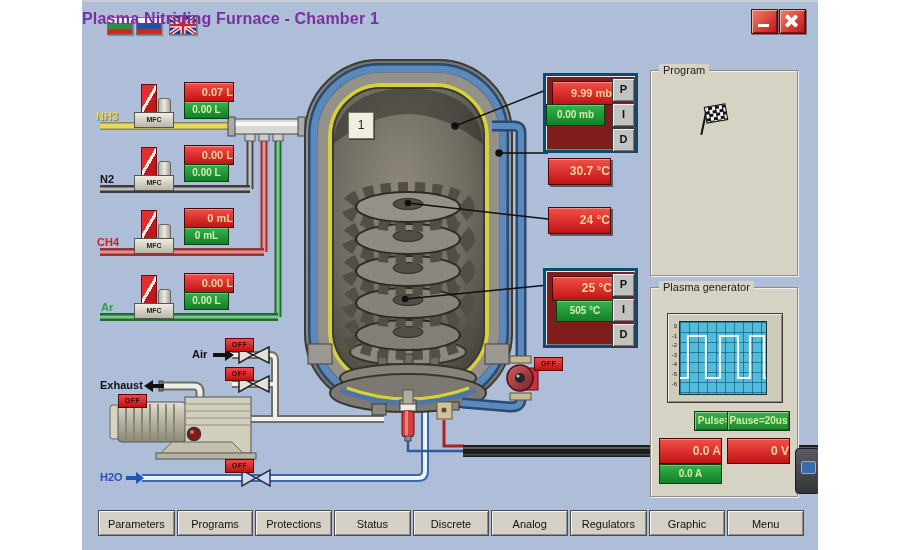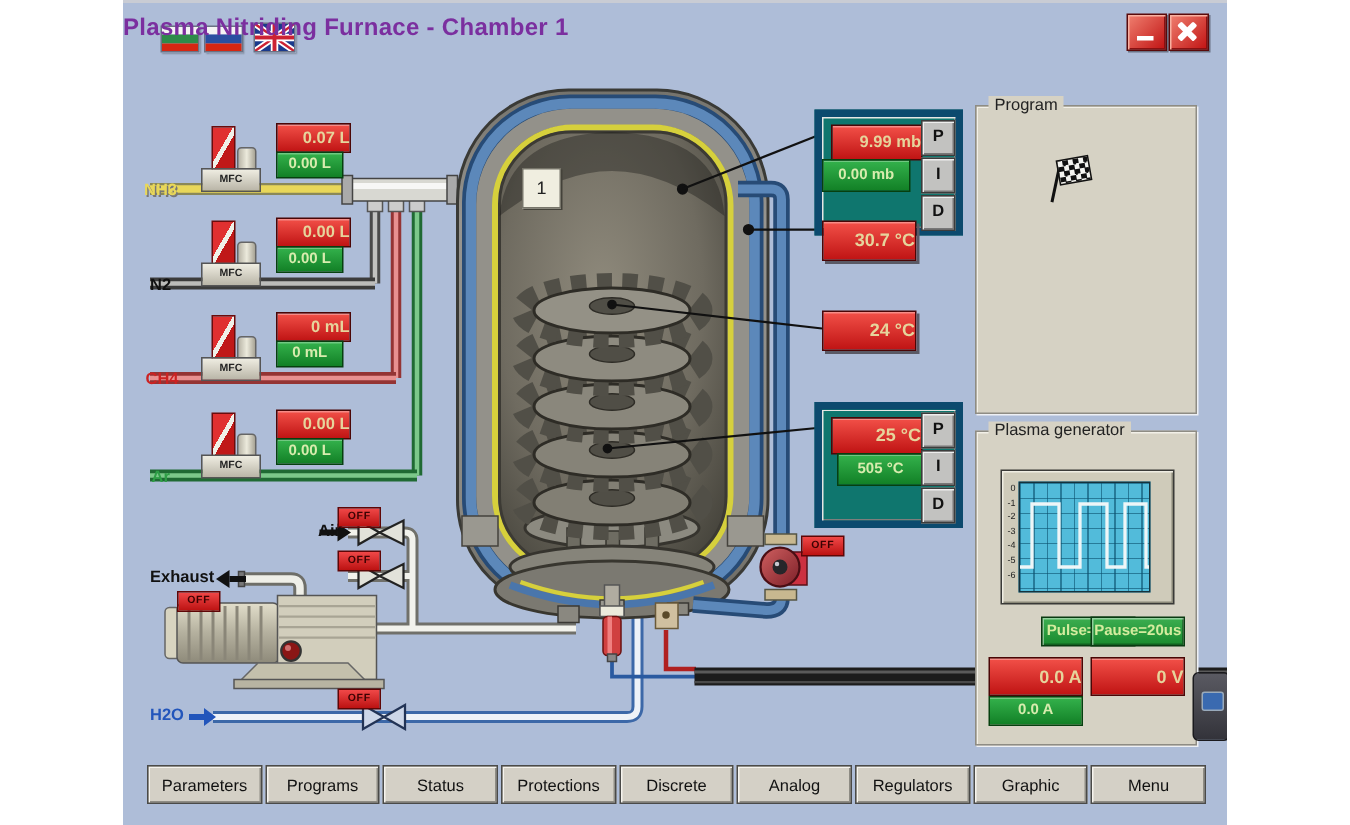--- a/index.html
+++ b/index.html
@@ -9,30 +9,30 @@
   .title{left:0;top:8px;width:100%;text-align:left;color:#7b2f9f;font-weight:bold;font-size:16px;letter-spacing:.2px;}
   
   .flag{width:24px;height:16px;border:1px solid #6a7284;box-shadow:1px 1px 1px rgba(0,0,0,.25);}
   .flag .s{position:absolute;left:0;width:100%;height:33.4%;}
   
   .winbtn{width:25px;height:23px;background:linear-gradient(135deg,#f08070,#c01212);border:1px solid #5a0a0a;box-shadow:inset 1px 1px 0 #f8b0a0,inset -1px -1px 0 #8a1010,1px 1px 0 #6a7284;}
   .winbtn .bar{position:absolute;left:6px;top:14px;width:11px;height:3px;background:#fff;}
   .winbtn .x1,.winbtn .x2{position:absolute;left:4px;top:9px;width:15px;height:4px;background:#fff;border-radius:1px;}
   .winbtn .x1{transform:rotate(45deg);} .winbtn .x2{transform:rotate(-45deg);}
   
-  .gaslbl{font-size:11px;font-weight:bold;margin-top:11px;}
+  .gaslbl{font-size:11px;font-weight:bold;}
   
   .mfc{width:38px;height:46px;}
   .mfc .valve{position:absolute;left:7px;top:0;width:14px;height:28px;background:linear-gradient(120deg,#e03030 44%,#f0f0e8 44%,#f0f0e8 56%,#c01818 56%);border:1px solid #6a0c0c;}
   .mfc .cyl{position:absolute;left:24px;top:14px;width:11px;height:14px;background:linear-gradient(90deg,#b8b4a6,#eceadc,#a8a496);border:1px solid #666;border-radius:3px 3px 0 0;}
   .mfc .body{position:absolute;left:0;top:28px;width:38px;height:14px;background:linear-gradient(#efede2,#b9b5a7);border:1px solid #555;font-size:7px;font-weight:bold;text-align:center;line-height:14px;color:#222;}
   
   .disp-red{background:linear-gradient(#f25048,#c01414);border:1px solid #4a0606;box-shadow:inset 0 1px 0 rgba(255,255,255,.35);color:#e6d49c;font-weight:bold;font-size:11px;text-align:right;}
   .disp-green{background:linear-gradient(#34b24c,#128026);border:1px solid #06400f;box-shadow:inset 0 1px 0 rgba(255,255,255,.3);color:#d8ecae;font-weight:bold;font-size:10px;text-align:center;}
-  .frame{background:#0f766e;border:5px solid #0c4a6e;box-shadow:inset 1px 1px 0 #e6e6e4,inset -1px -1px 0 #7e7e7c;}
+  .frame{background:#7f1d1d;border:3px solid #0c4a6e;box-shadow:inset 1px 1px 0 #e6e6e4,inset -1px -1px 0 #7e7e7c;}
   .pid{width:21px;}
   .pidbtn{position:relative;width:21px;height:22px;background:#c2c2c0;border:1px solid #3c3c3c;box-shadow:inset 1px 1px 0 #eee,inset -1px -1px 0 #777;font-size:11px;font-weight:bold;color:#111;text-align:center;line-height:21px;margin-top:1px;}
   .off-tag{width:27px;height:12px;background:linear-gradient(#f04848,#bc1212);border:1px solid #5e0606;color:#3c0202;font-size:7px;font-weight:bold;text-align:center;line-height:11px;letter-spacing:.5px;}
   .io-lbl{font-size:11px;font-weight:bold;color:#111;}
   
   .panel{background:#d6d2c4;border:1px solid #8e8c84;box-shadow:inset 1px 1px 0 #f2f0e8,1px 1px 0 #eef0f4;}
   .panel-lbl{position:absolute;top:-7px;left:8px;background:#d6d2c4;padding:0 4px;font-size:11px;color:#222;}
   .checker{width:20px;height:15px;background:repeating-conic-gradient(#111 0 25%,#f4f4f0 0 50%) 0 0/7px 7px;border:1px solid #111;transform:rotate(-10deg);}
   .pole{width:2px;height:26px;background:#111;transform:rotate(12deg);}
   .scope-bezel{background:#cfcbba;border:1px solid #3a3a38;box-shadow:inset 1px 1px 0 #efede2,inset -1px -1px 0 #8a8878;}
@@ -343,40 +343,40 @@
   <div class="abs frame" style="left:461px;top:71px;width:89px;height:74px;">
     <div class="abs disp-red" style="left:6px;top:5px;width:59px;height:22px;line-height:22px;">9.99 mb</div>
     <div class="abs disp-green" style="left:0;top:28px;width:57px;height:20px;line-height:20px;">0.00 mb</div>
     <div class="abs pid" style="left:66px;top:1px;">
       <div class="pidbtn">P</div>
       <div class="pidbtn">I</div>
       <div class="pidbtn">D</div>
     </div>
   </div>
 
-  <div class="abs disp-red" style="left:466px;top:145px;width:61px;height:25px;line-height:25px;font-size:12px;box-shadow:2px 2px 0 #5a5a66,inset 0 1px 0 rgba(255,255,255,.35);">30.7 °C</div>
+  <div class="abs disp-red" style="left:466px;top:156px;width:61px;height:25px;line-height:25px;font-size:12px;box-shadow:2px 2px 0 #5a5a66,inset 0 1px 0 rgba(255,255,255,.35);">30.7 °C</div>
   <div class="abs disp-red" style="left:466px;top:205px;width:61px;height:25px;line-height:25px;font-size:12px;box-shadow:2px 2px 0 #5a5a66,inset 0 1px 0 rgba(255,255,255,.35);">24 °C</div>
 
   <div class="abs frame" style="left:461px;top:266px;width:89px;height:74px;">
     <div class="abs disp-red" style="left:6px;top:5px;width:59px;height:23px;line-height:23px;font-size:12px;">25 °C</div>
     <div class="abs disp-green" style="left:10px;top:29px;width:56px;height:20px;line-height:20px;">505 °C</div>
     <div class="abs pid" style="left:66px;top:1px;">
       <div class="pidbtn">P</div>
       <div class="pidbtn">I</div>
       <div class="pidbtn">D</div>
     </div>
   </div>
 
   <div class="abs off-tag" style="left:143px;top:336px;">OFF</div>
   <div class="abs off-tag" style="left:143px;top:365px;">OFF</div>
   <div class="abs off-tag" style="left:36px;top:392px;">OFF</div>
   <div class="abs off-tag" style="left:143px;top:457px;">OFF</div>
   <div class="abs off-tag" style="left:452px;top:355px;">OFF</div>
 
-  <div class="abs io-lbl" style="left:110px;top:346px;margin-left:20px;">Air</div>
+  <div class="abs io-lbl" style="left:110px;top:346px;">Air</div>
   <div class="abs io-lbl" style="left:18px;top:377px;">Exhaust</div>
   <div class="abs io-lbl" style="left:18px;top:469px;color:#2255bb;">H2O</div>
 
   <div class="abs panel" style="left:568px;top:68px;width:146px;height:204px;">
     <span class="panel-lbl">Program</span>
     <div class="abs" style="left:48px;top:32px;width:30px;height:34px;">
       <div class="abs pole" style="left:4px;top:6px;"></div>
       <div class="abs checker" style="left:6px;top:2px;"></div>
     </div>
   </div>
@@ -406,22 +406,22 @@
     <div class="abs disp-green" style="left:8px;top:176px;width:61px;height:18px;line-height:18px;">0.0 A</div>
   </div>
 
   <div class="abs dev" style="left:713px;top:446px;width:23px;height:44px;">
     <div class="pin"></div>
   </div>
 
   <div class="abs nav">
     <button class="navbtn">Parameters</button>
     <button class="navbtn">Programs</button>
+    <button class="navbtn">Protections</button>
     <button class="navbtn">Status</button>
-    <button class="navbtn">Protections</button>
     <button class="navbtn">Discrete</button>
     <button class="navbtn">Analog</button>
     <button class="navbtn">Regulators</button>
     <button class="navbtn">Graphic</button>
     <button class="navbtn">Menu</button>
   </div>
 
 </div>
 
 </body></html>

